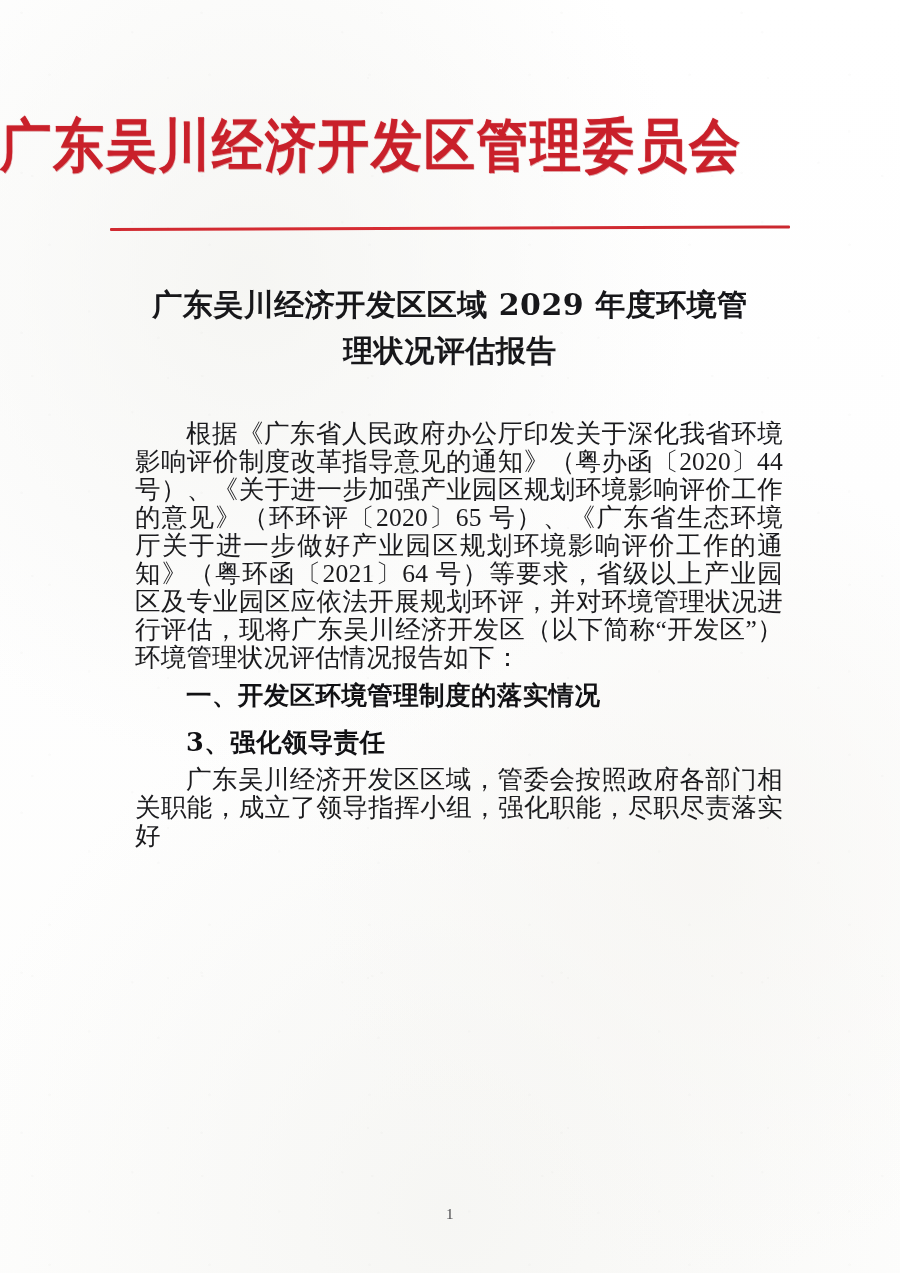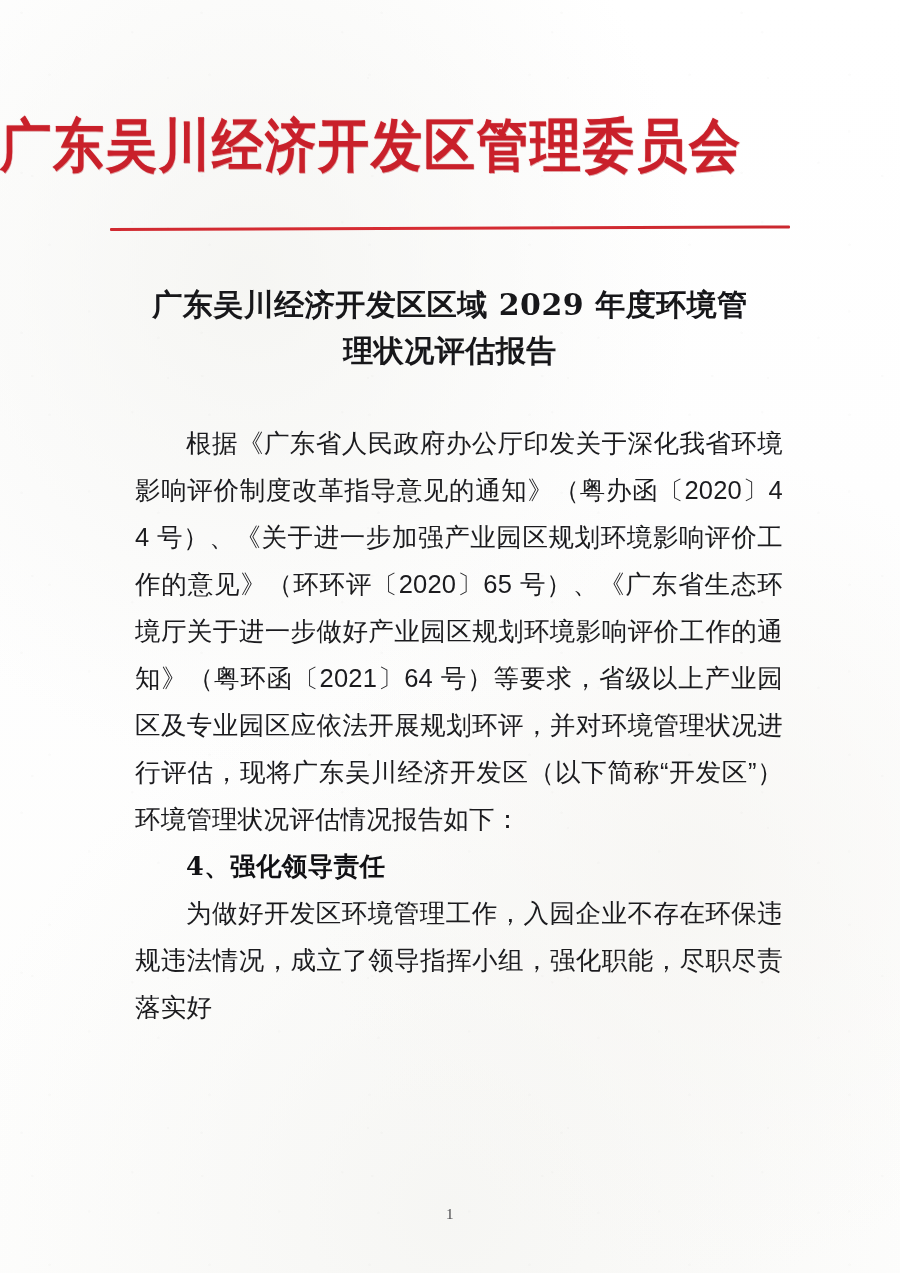--- a/index.html
+++ b/index.html
@@ -98,23 +98,23 @@
 
   
   .body-block {
     position: absolute;
     top: 420px;
     left: 135px;
     width: 648px;
   }
   .para {
     margin: 0;
-    font-family: Liberation Sans, sans-serif;
+    font-family: Liberation Serif, serif;
     font-size: 25.5px;
-    line-height: 47px;
+    line-height: 28px;
     color: #1b1b1e;
     text-align: justify;
     text-justify: inter-character;
     text-indent: 2em;
     letter-spacing: 0.2px;
     word-break: break-all;
   }
   .heading {
     margin: 0;
     font-family: "DejaVu Serif", "Liberation Serif", serif;
@@ -159,19 +159,20 @@
   <div class="masthead">
     <div class="masthead-title">广东吴川经济开发区管理委员会</div>
   </div>
 
   <div class="masthead-rule"></div>
 
   <div class="doc-title">广东吴川经济开发区区域 2029 年度环境管理状况评估报告</div>
 
   <div class="body-block">
     <p class="para">根据《广东省人民政府办公厅印发关于深化我省环境影响评价制度改革指导意见的通知》（粤办函〔2020〕44 号）、《关于进一步加强产业园区规划环境影响评价工作的意见》（环环评〔2020〕65 号）、《广东省生态环境厅关于进一步做好产业园区规划环境影响评价工作的通知》（粤环函〔2021〕64 号）等要求，省级以上产业园区及专业园区应依法开展规划环评，并对环境管理状况进行评估，现将广东吴川经济开发区（以下简称“开发区”）环境管理状况评估情况报告如下：</p>
-    <p class="subheading">4、强化领导责任</p>
-    <p class="para">为做好开发区环境管理工作，入园企业不存在环保违规违法情况，成立了领导指挥小组，强化职能，尽职尽责落实好</p>
+    <p class="heading">一、开发区环境管理制度的落实情况</p>
+    <p class="subheading">3、强化领导责任</p>
+    <p class="para">广东吴川经济开发区区域，管委会按照政府各部门相关职能，成立了领导指挥小组，强化职能，尽职尽责落实好</p>
   </div>
 
   <div class="footer">1</div>
 
 </div>
 
 </body></html>

